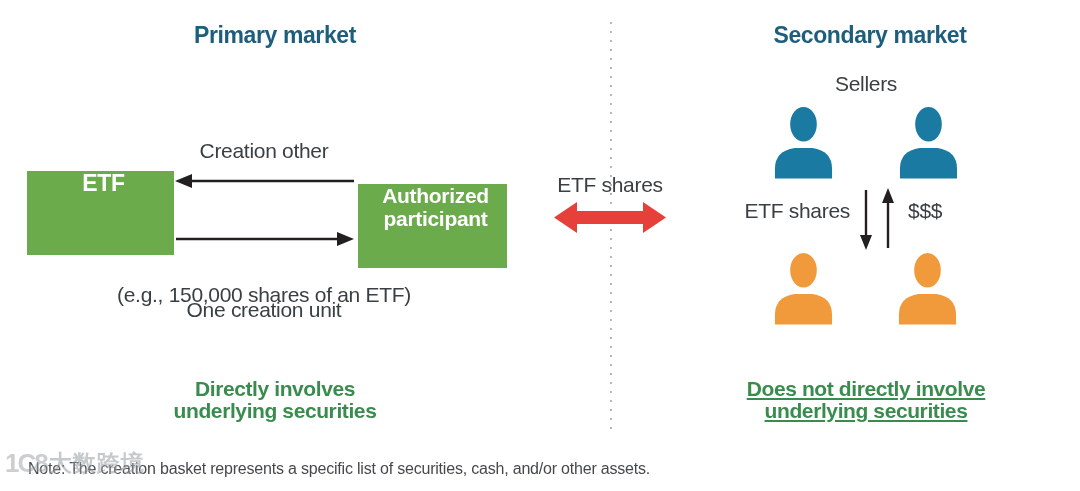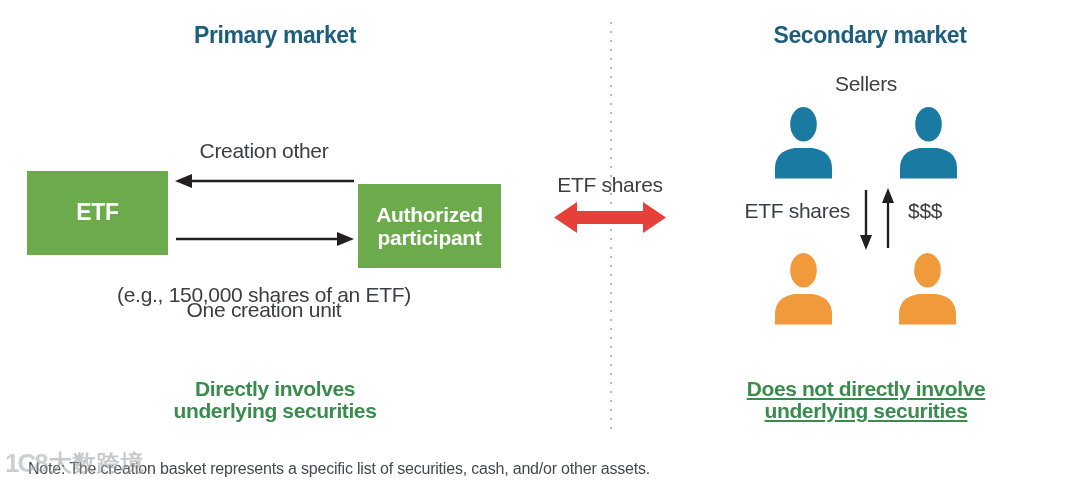--- a/index.html
+++ b/index.html
@@ -27,22 +27,22 @@
   .abs{position:absolute;}
   .heading{
     font-size:23px;font-weight:700;color:var(--heading-teal);
     text-align:center;letter-spacing:-0.4px;
   }
   .label{font-size:21px;color:var(--dark-text);}
   .center-text{text-align:center;}
   .green-box{
     background:var(--green-box);
     color:#ffffff;font-weight:700;
-    display:flex;align-items:center;justify-content:center;
-    text-align:center;line-height:1.1;
+    display:flex;align-items:flex-start;justify-content:center;
+    text-align:center;line-height:1.1;padding-left:6px;
   }
   .green-footer{
     font-size:21px;font-weight:700;color:var(--green-text);
     text-align:center;line-height:22px;letter-spacing:-0.4px;
   }
   .divider-dotted{
     width:2px;
     background-image:repeating-linear-gradient(to bottom,var(--divider) 0 2px,transparent 2px 9px);
   }
   .person{color:var(--teal-person);line-height:0;}

